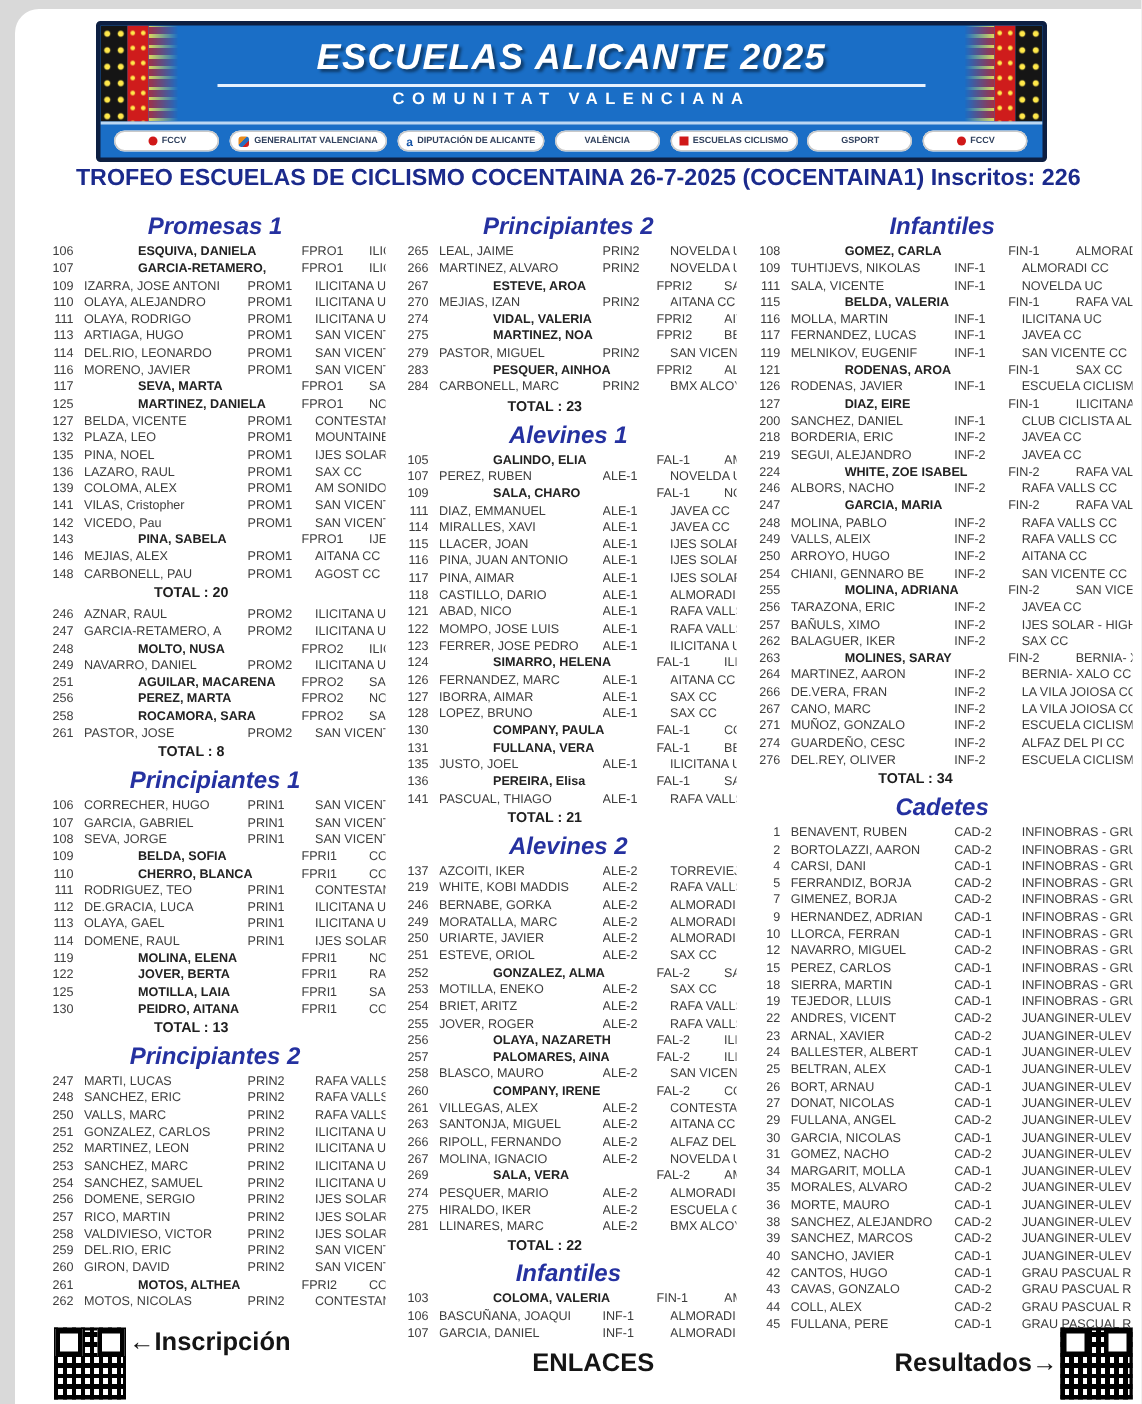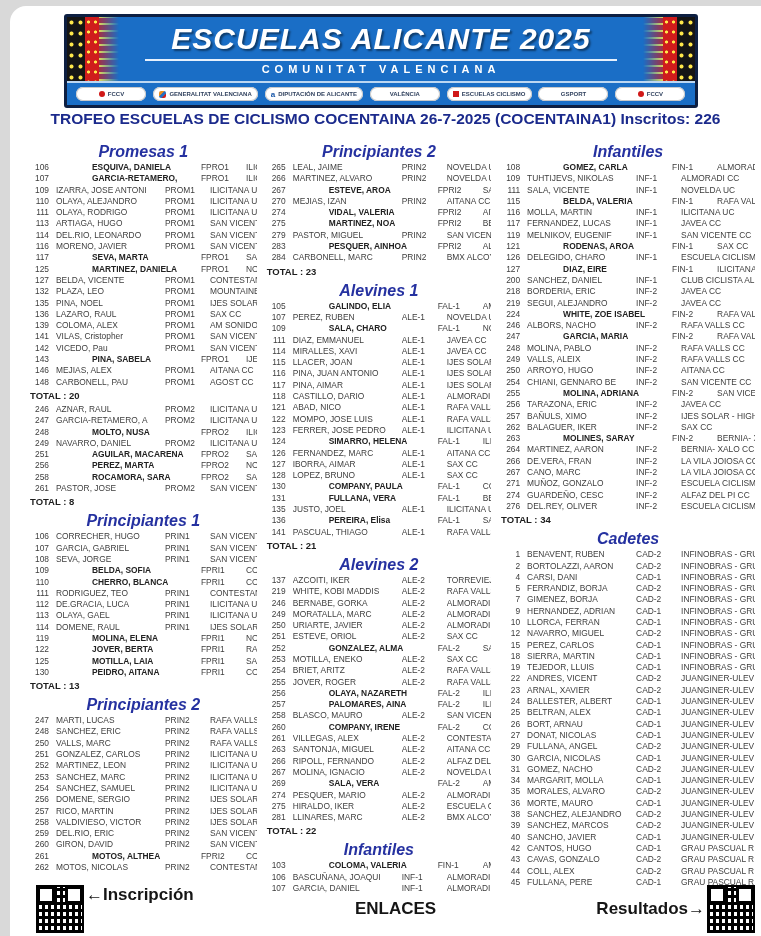--- a/index.html
+++ b/index.html
@@ -37,21 +37,21 @@
       repeating-linear-gradient(0deg,rgba(255,232,74,.85) 0 2px,rgba(207,28,28,.75) 2px 7px);
     -webkit-mask-image:linear-gradient(90deg,#000,transparent);
     mask-image:linear-gradient(90deg,#000,transparent);
   }
   .band.mirror .fade{
     -webkit-mask-image:linear-gradient(270deg,#000,transparent);
     mask-image:linear-gradient(270deg,#000,transparent);
   }
   .banner-center{flex:1;display:flex;flex-direction:column;justify-content:center;min-width:0;}
   .banner-title{
-    text-align:center;color:#fff;font-size:30px;font-weight:800;font-style:italic;
+    text-align:center;color:#fff;font-size:24px;font-weight:800;font-style:italic;
     letter-spacing:1px;text-shadow:2px 2px 2px rgba(0,0,0,.45);white-space:nowrap;
   }
   .banner-sub{
     margin:3px 26px 1px;border-top:2px solid #e7f1fd;padding-top:2px;
     text-align:center;color:#fff;font-size:11px;font-weight:700;letter-spacing:5px;white-space:nowrap;
   }
   .sponsors{
     height:22px;border-top:2px solid #bcd7f2;display:flex;align-items:center;
     justify-content:space-around;padding:0 8px;gap:4px;
   }
@@ -88,21 +88,21 @@
   .row{
     display:flex;align-items:baseline;line-height:11.3px;font-size:8.4px;color:#3d3d3d;
     white-space:nowrap;
   }
   .c-num{flex:0 0 19px;text-align:right;margin-right:7px;}
   .c-name{flex:0 0 109px;overflow:hidden;}
   .c-name.b{font-weight:800;color:#222;padding-left:36px;}
   .c-cat{flex:0 0 45px;overflow:hidden;}
   .c-club{flex:1 1 auto;overflow:hidden;}
   .sec-total{
-    font-size:9.5px;font-weight:800;color:#1d1d1d;
+    text-align:center;font-size:9.5px;font-weight:800;color:#1d1d1d;
     line-height:13px;margin:1px 14% 2px 0;
   }
   
   .footer{
     position:absolute;left:26px;right:6px;bottom:0;height:54px;
     display:flex;align-items:center;
   }
   .fgroup{display:flex;align-items:flex-start;gap:2px;}
   .qr{
     width:48px;height:48px;flex:0 0 auto;position:relative;
@@ -898,21 +898,21 @@
           <span class="c-club">SAN VICENTE CC</span>
         </div>
         <div class="row">
           <span class="c-num">121</span>
           <span class="c-name b">RODENAS, AROA</span>
           <span class="c-cat">FIN-1</span>
           <span class="c-club">SAX CC</span>
         </div>
         <div class="row">
           <span class="c-num">126</span>
-          <span class="c-name">DELEGIDO, CHARO</span>
+          <span class="c-name">RODENAS, JAVIER</span>
           <span class="c-cat">INF-1</span>
           <span class="c-club">ESCUELA CICLISM</span>
         </div>
         <div class="row">
           <span class="c-num">127</span>
           <span class="c-name b">DIAZ, EIRE</span>
           <span class="c-cat">FIN-1</span>
           <span class="c-club">ILICITANA UC</span>
         </div>
         <div class="row">

